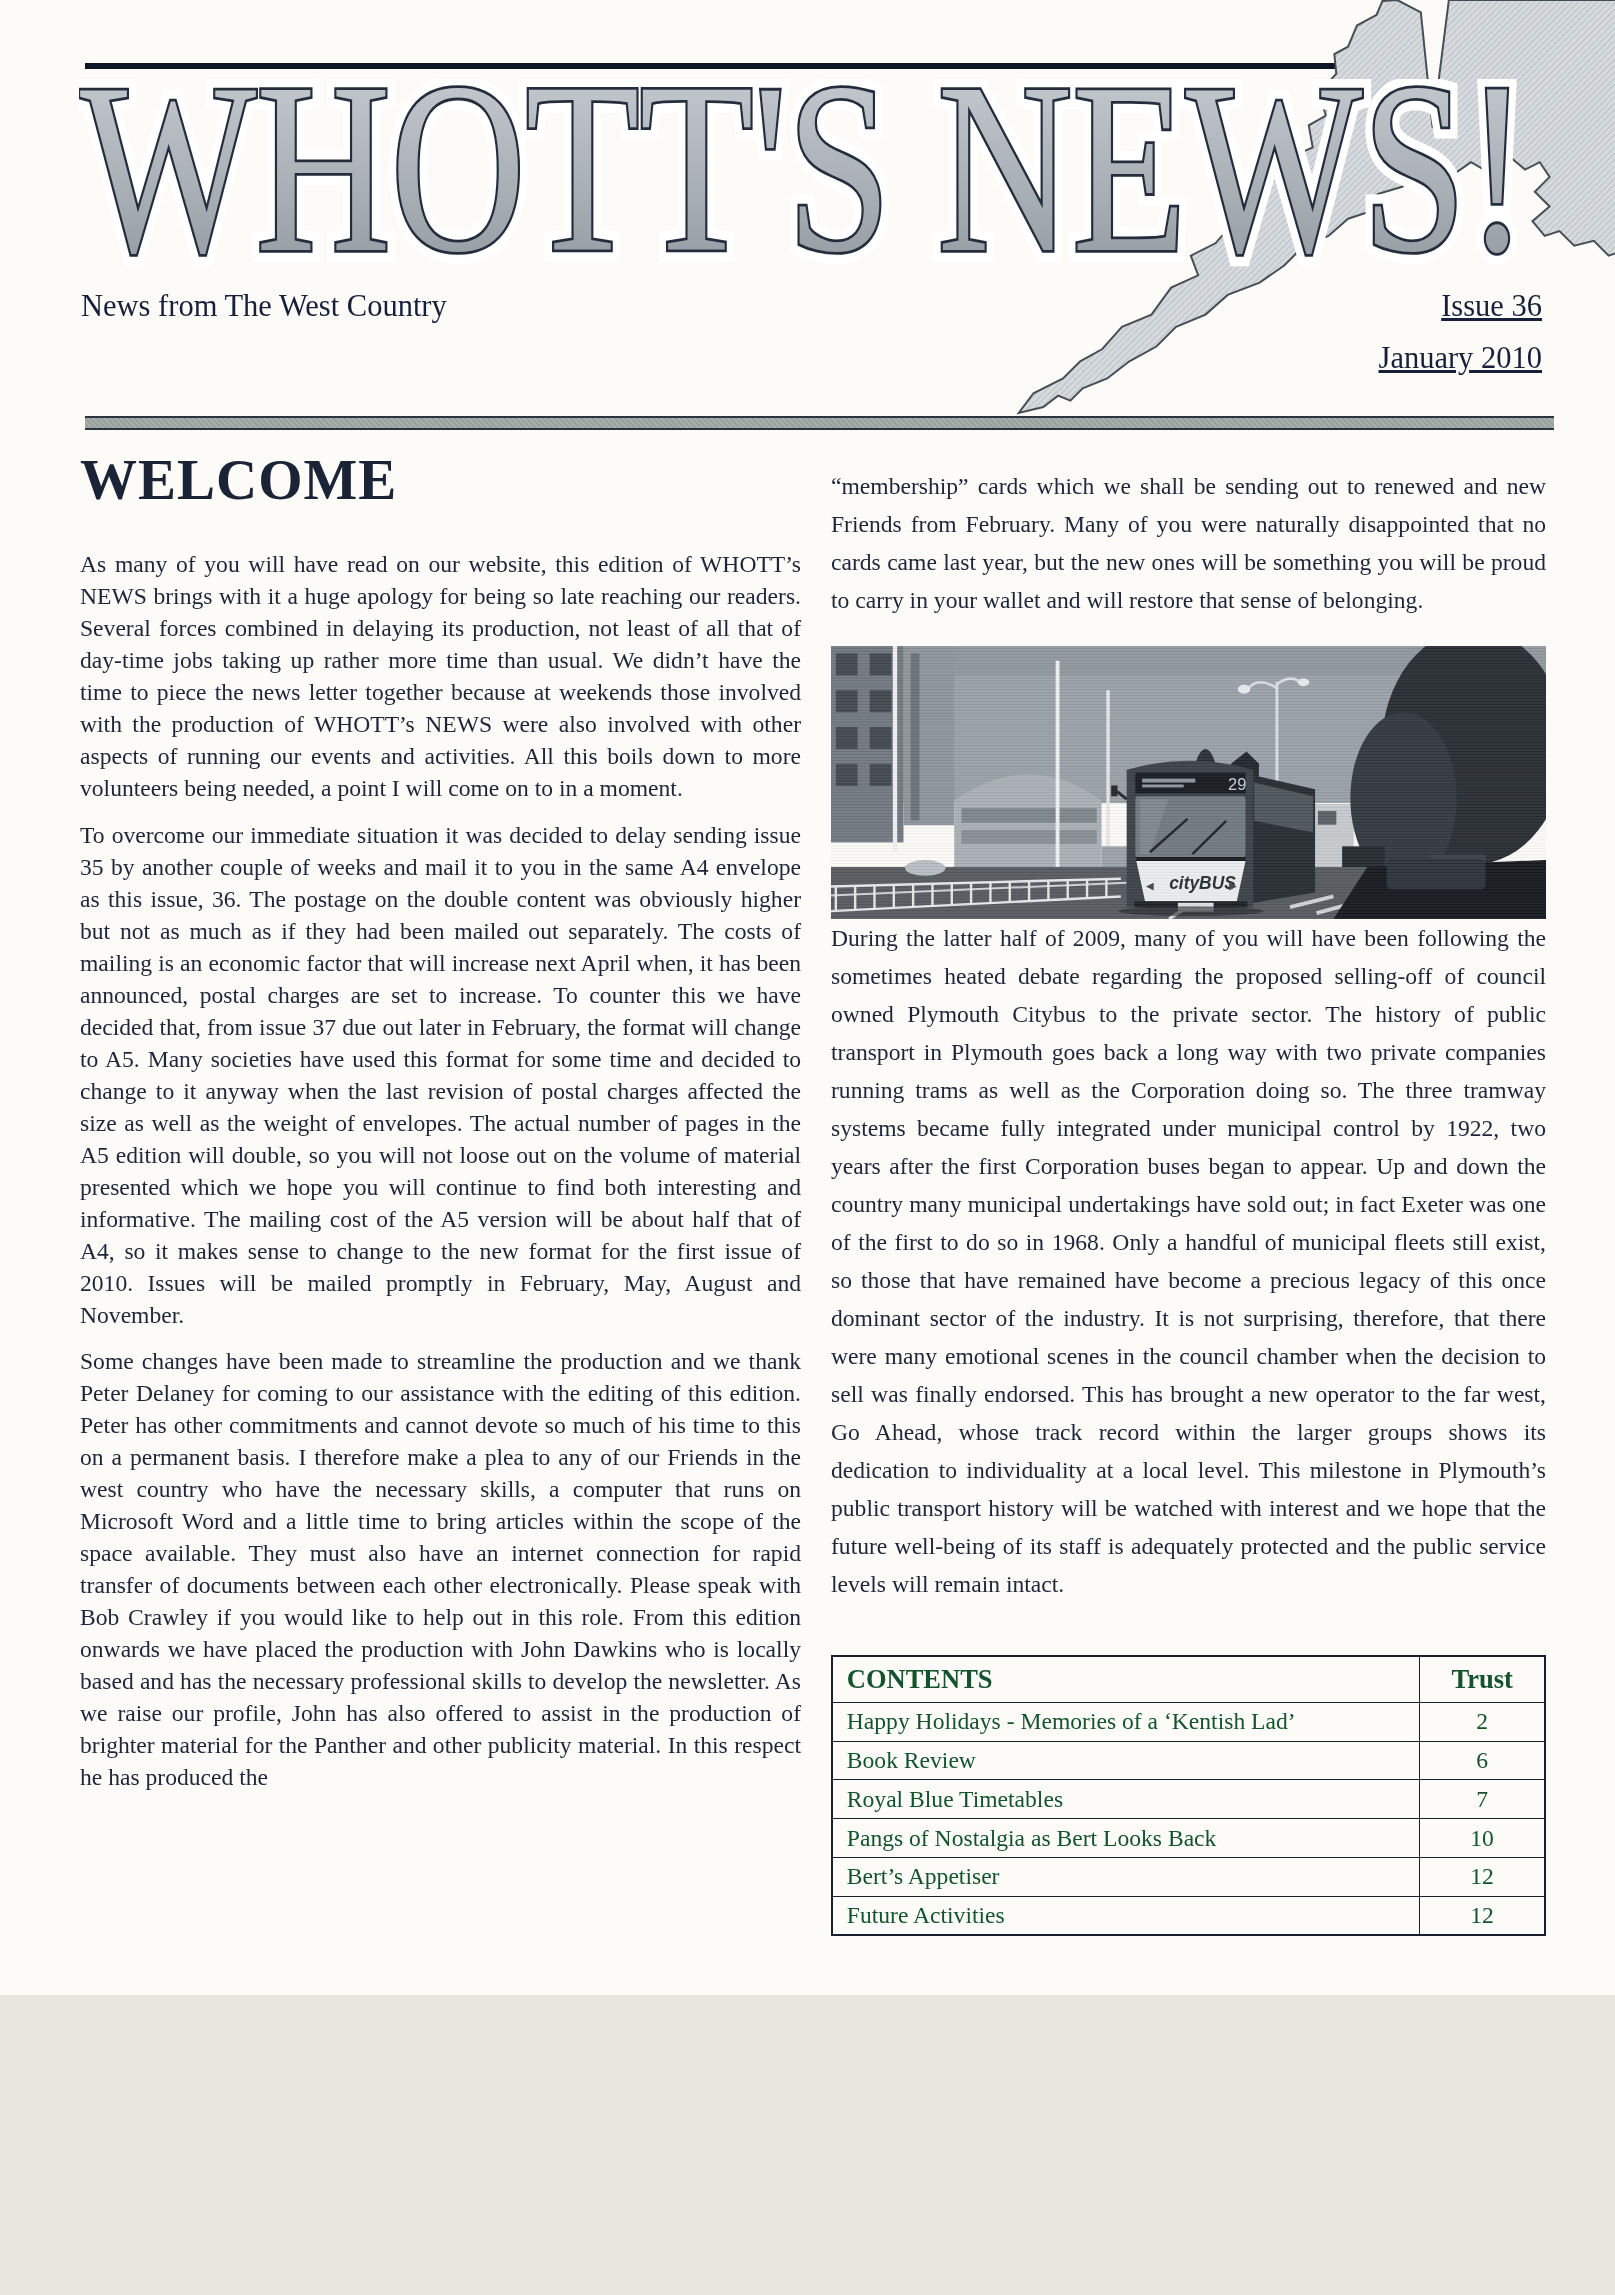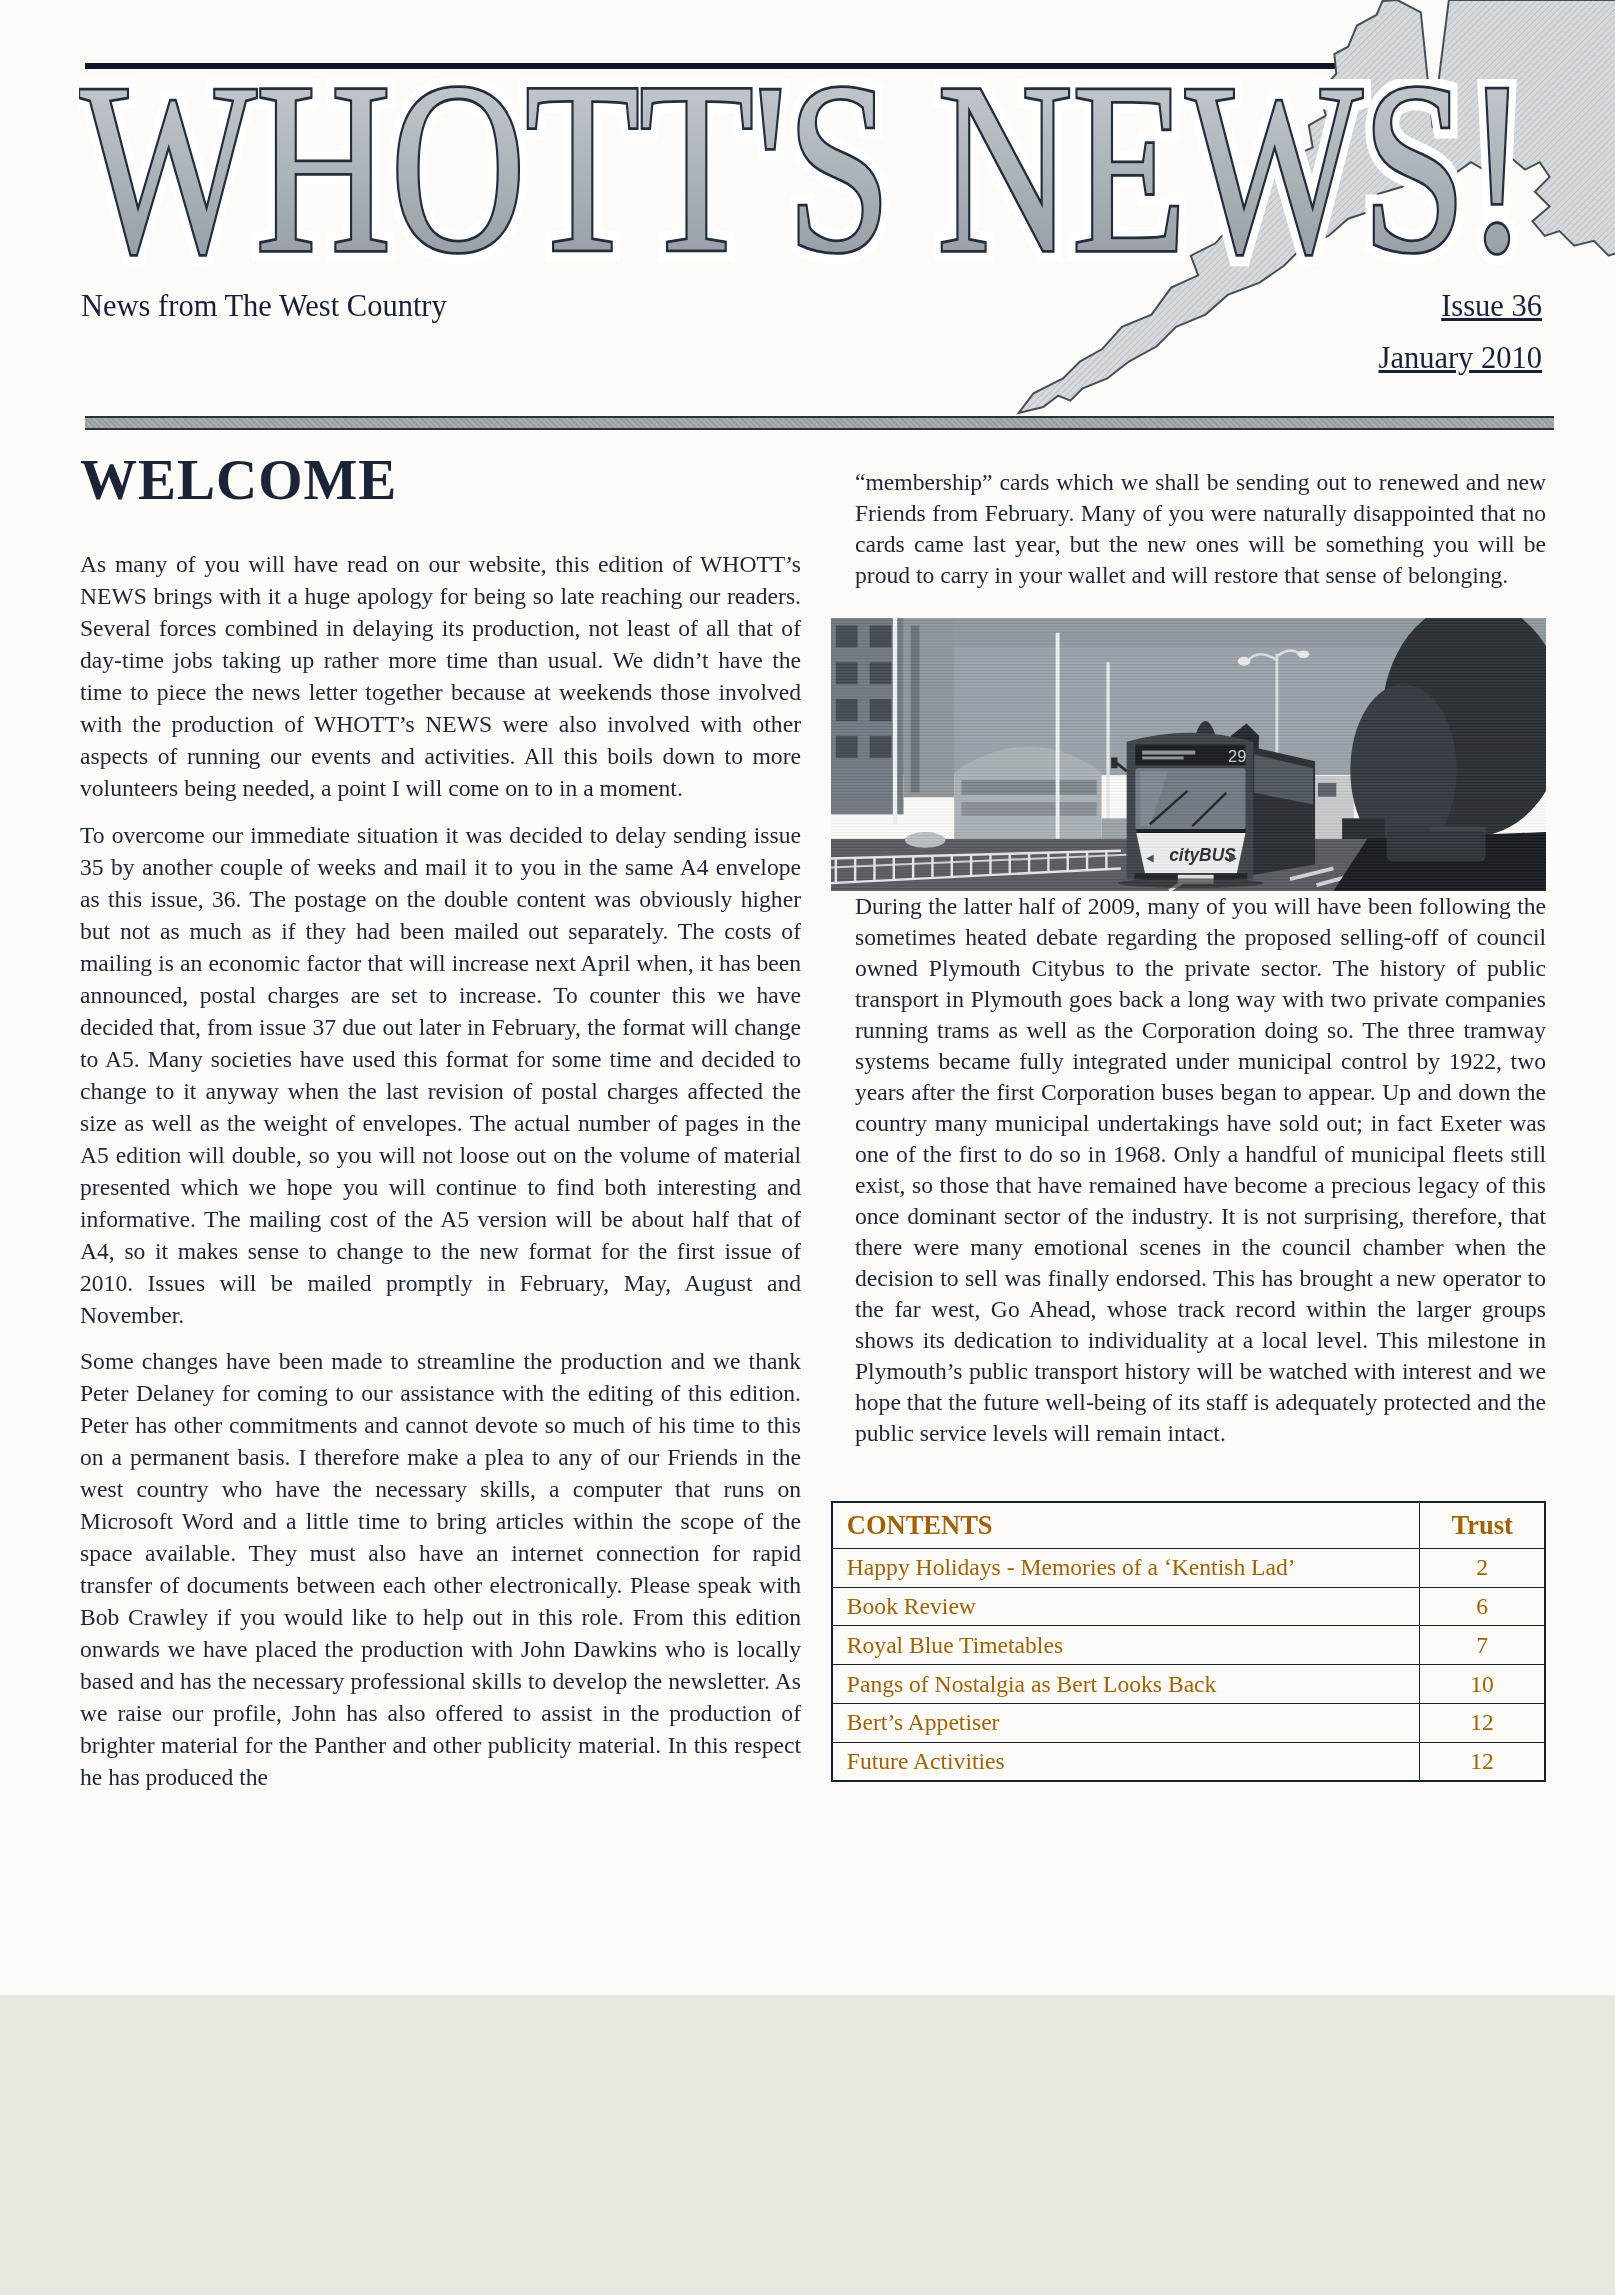--- a/index.html
+++ b/index.html
@@ -21,34 +21,34 @@
     position:absolute;left:85px;top:416px;width:1469px;height:9.8px;z-index:3;
     background:repeating-linear-gradient(45deg,#a8aeac 0 2px,#989f9d 2px 3.9px);
     border-top:2.5px solid #2b3240;border-bottom:2.5px solid #2b3240;
   }
   
   .col{position:absolute;top:450px;}
   .col--left{left:80px;width:721px;}
   .col--right{left:831px;width:715px;padding-top:17px;}
   .col p{margin:0 0 14.7px;text-align:justify;font-size:23.6px;}
   .col--left p{line-height:32px;}
-  .col--right p{line-height:31px;margin-left:24px;}
+  .col--right p{line-height:38px;}
   h1.welcome{
     margin:0 0 39px;font-size:57px;line-height:59px;font-weight:bold;
     letter-spacing:1px;color:#1b2336;
   }
   
   figure.bus-photo{margin:27px 0 0;width:715px;height:273px;}
   figure.bus-photo svg{display:block;width:100%;height:100%;}
   .caption{margin:18.7px 0 23.6px;font-style:italic;font-size:24.6px;line-height:31px;text-align:justify;color:#1b2437;}
   .caption sup{font-size:14.7px;vertical-align:super;line-height:0;}
   
   table.contents{
     width:715px;border-collapse:collapse;margin-top:52px;
-    border:2.9px solid #18202f;font-size:23.6px;color:#a16207;
+    border:2.9px solid #18202f;font-size:23.6px;color:#14532d;
   }
   table.contents th,table.contents td{border:1.5px solid #18202f;}
   table.contents th{font-size:26.5px;text-align:left;padding:6.9px 6.9px 6.9px 13.8px;}
   table.contents th.pagecol{width:116px;text-align:center;padding:6.9px 3.9px;}
   table.contents td{padding:5.4px 13.8px;height:25.6px;}
   table.contents td.pagecell{text-align:center;padding:5.4px 3.9px;}
   
   .foot-rule-1{position:absolute;left:60px;top:2061px;width:1494px;height:5.9px;background:#141b2e;}
   .foot-rule-2{position:absolute;left:60px;top:2211px;width:1494px;height:3.9px;background:#141b2e;}
   .motto{position:absolute;left:63px;right:64px;top:2070px;font-size:32px;font-weight:bold;font-style:italic;color:#10172a;}

